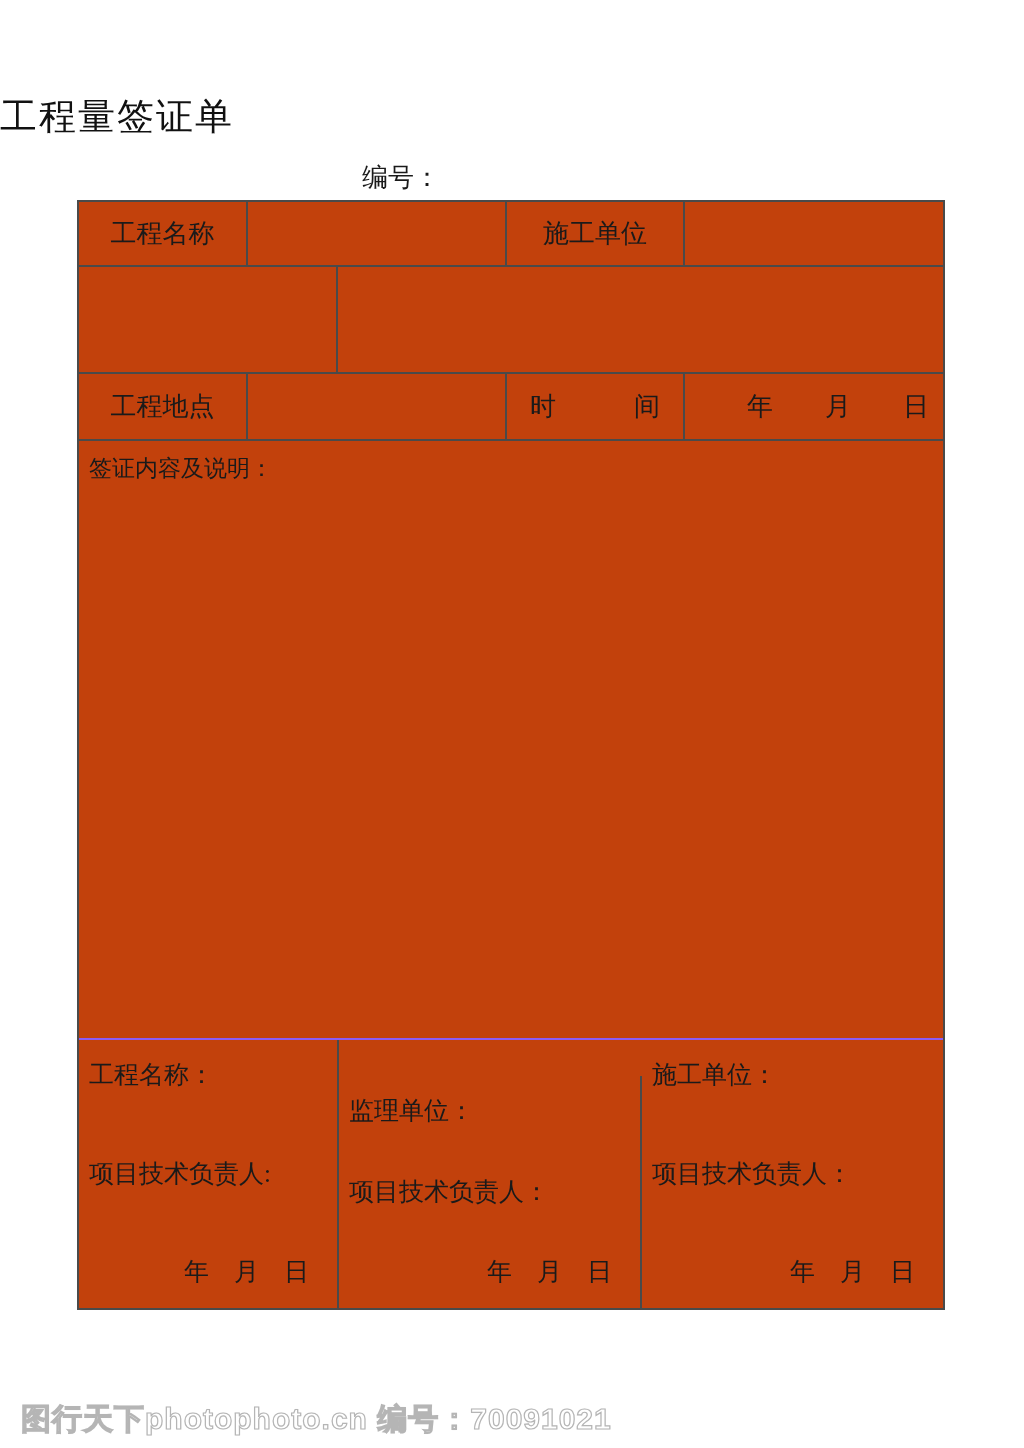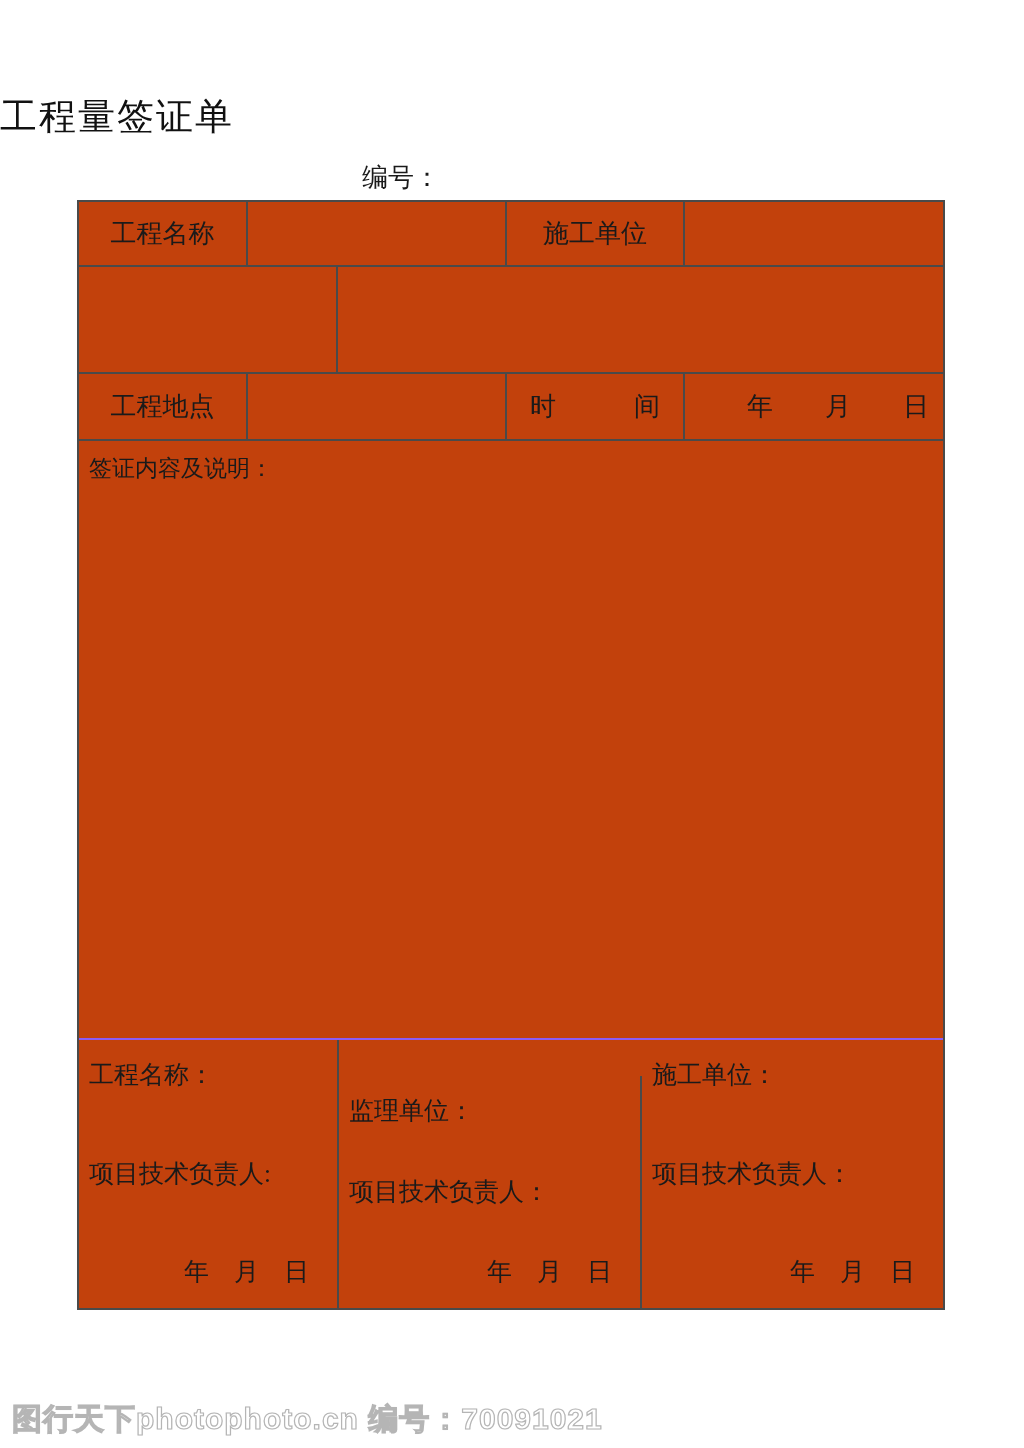--- a/index.html
+++ b/index.html
@@ -71,21 +71,21 @@
   }
   .sig-col.rt { border-right: 2px solid #4a4a4a; }
   .s1 { width: 260px; }
   .s2 { width: 303px; margin-top: 36px; }
   .s3 { flex: 1; border-radius: 22px; }
   .sig-label { padding-left: 10px; text-align: left; }
   .sig-date { text-align: right; padding-right: 28px; white-space: pre; }
 
   .watermark {
     position: absolute;
-    left: 12px; bottom: 8px;
+    left: 21px; bottom: 8px;
     font-family: "Liberation Sans", "DejaVu Sans", sans-serif;
     font-weight: bold;
     font-size: 30px;
     letter-spacing: 1px;
     color: #ffffff;
     -webkit-text-stroke: 1.2px #b5b5b5;
     text-shadow: 0 0 1px #c8c8c8;
   }
 </style>
 </head>

